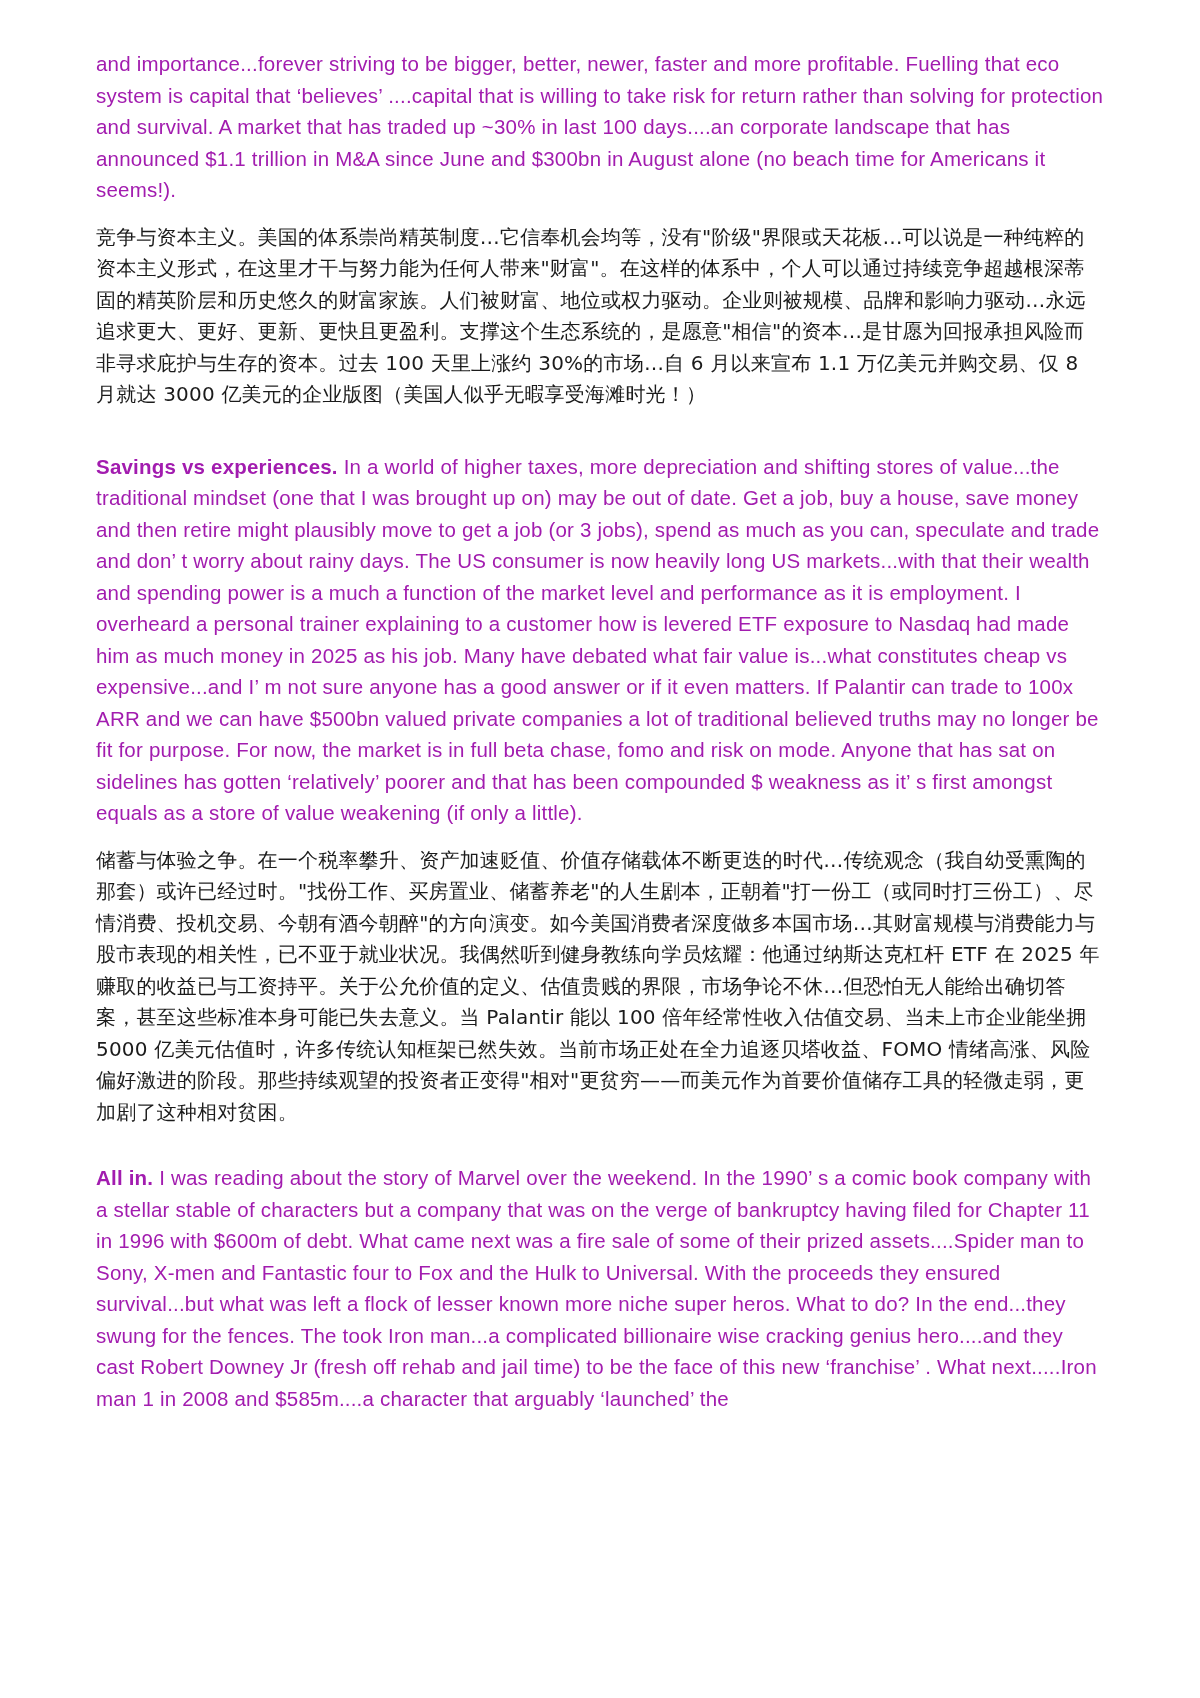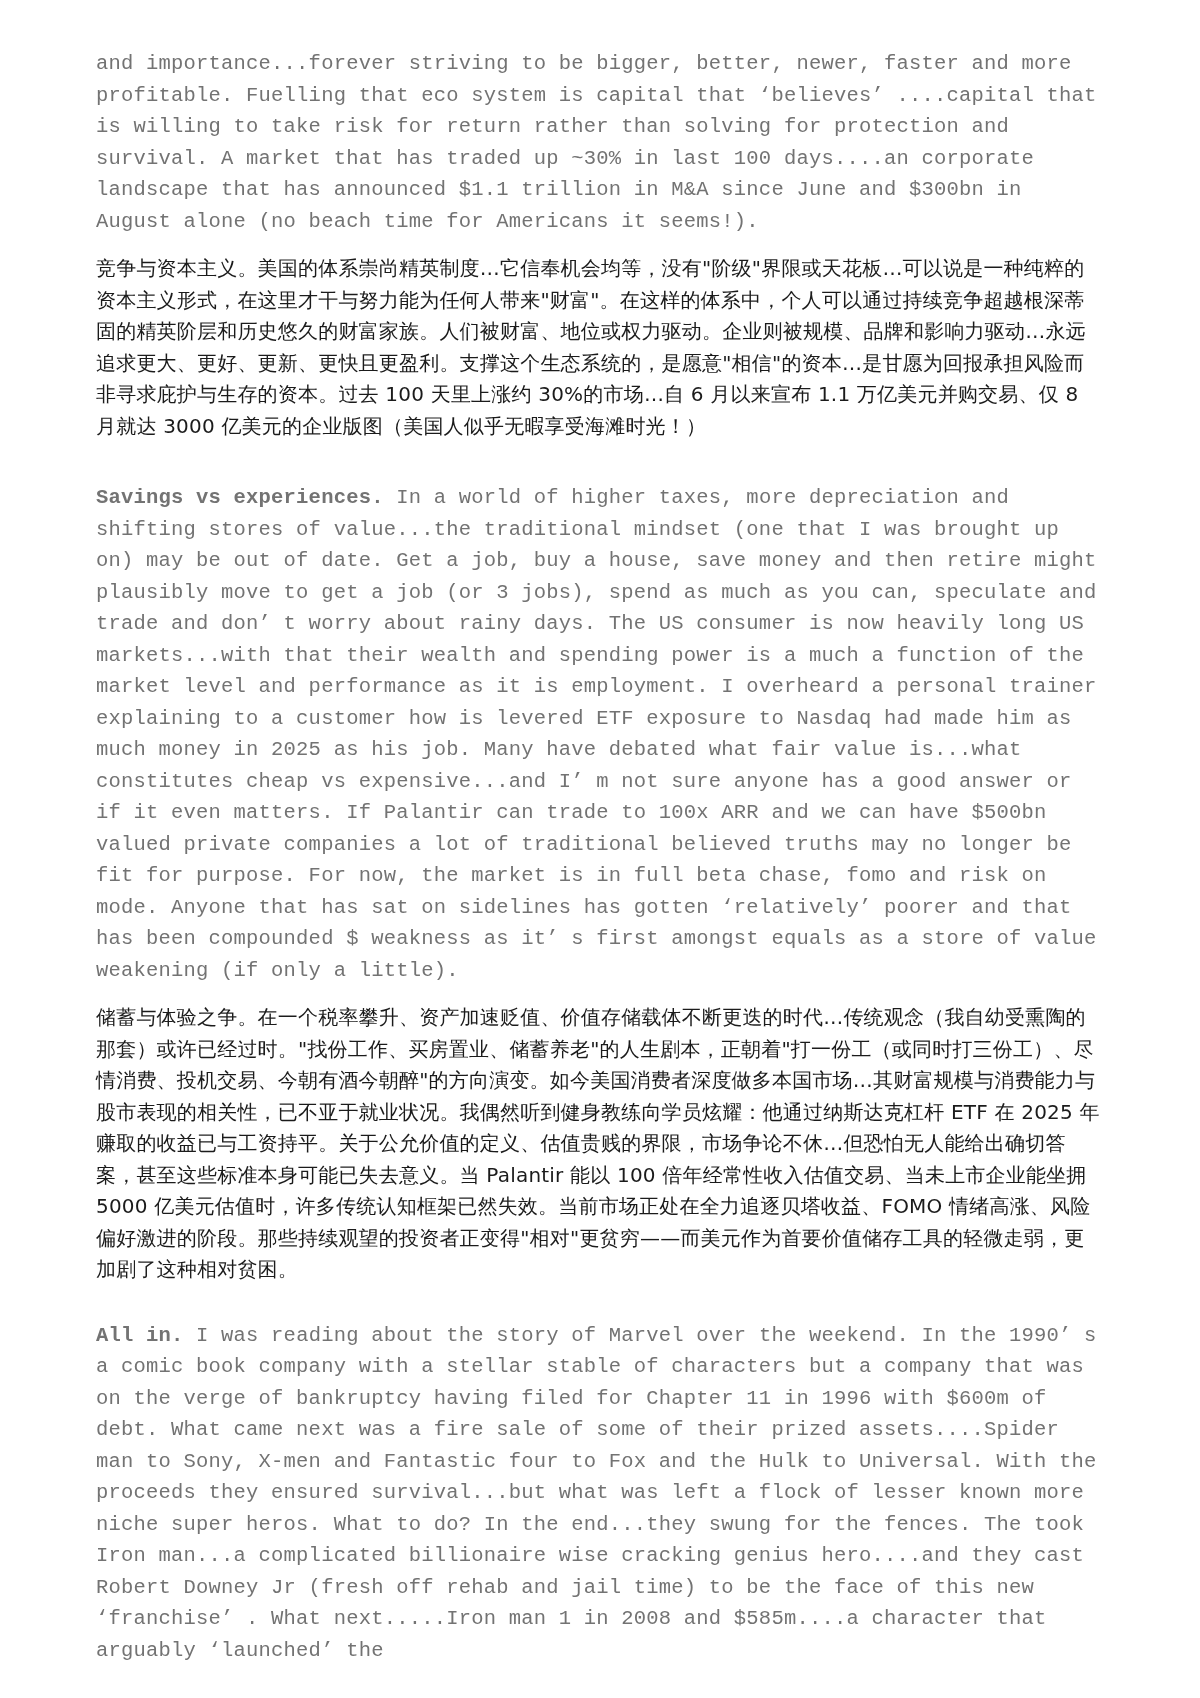--- a/index.html
+++ b/index.html
@@ -22,22 +22,22 @@
     background: #ffffff;
   }
   .para {
     margin: 0 0 0 0;
     font-size: 20.5px;
     line-height: 31.5px;
     text-align: left;
     letter-spacing: 0.01em;
   }
   .para.en {
-    font-family: Liberation Mono, monospace;
-    color: #737373;
+    font-family: Liberation Sans, sans-serif;
+    color: #a21caf;
   }
   .para.zh {
     font-family: "DejaVu Sans", "Liberation Sans", sans-serif;
     font-size: 20px;
     line-height: 31.5px;
     color: #1b1b1b;
     margin-top: 16px;
   }
   .gap-big {
     height: 40px;

